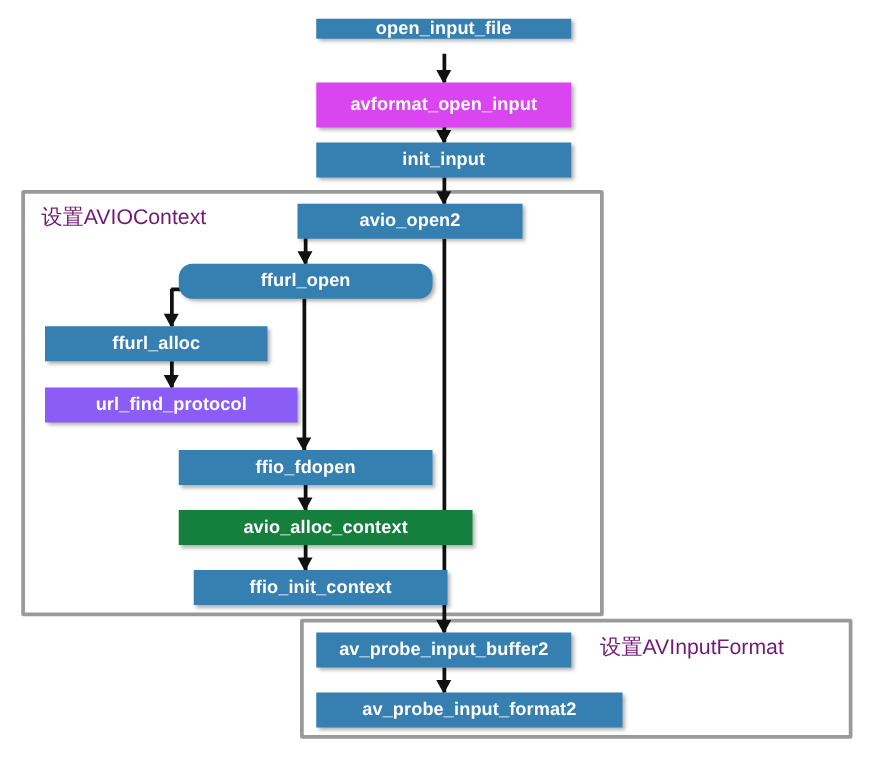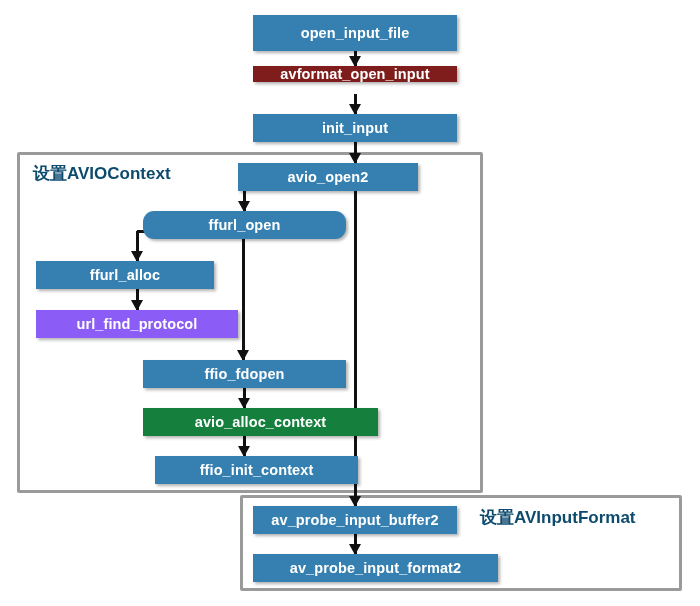--- a/index.html
+++ b/index.html
@@ -18,23 +18,23 @@
   
   .group {
     position: absolute;
     box-sizing: border-box;
     border: 3px solid #9a9a9a;
     background: #ffffff;
     border-radius: 2px;
   }
   .group-label {
     position: absolute;
-    font-weight: bold;
+    font-weight: normal;
     font-size: 17px;
-    color: #0c4a6e;
+    color: #701a75;
     white-space: nowrap;
     letter-spacing: 0px;
   }
   
   .node {
     position: absolute;
     box-sizing: border-box;
     background: #3580b1;
     color: #ffffff;
     font-weight: bold;
@@ -97,22 +97,22 @@
       <div class="vline" style="left: 241.5px; top: 239px; height: 121px; background: rgb(17, 17, 17);"></div>
       <div class="arrowhead" style="left: 236.5px; top: 350px; border-top-color: rgb(17, 17, 17);"></div>
       <div class="vline" style="left: 243px; top: 388px; height: 20px; background: rgb(17, 17, 17);"></div>
       <div class="arrowhead" style="left: 238px; top: 398px; border-top-color: rgb(17, 17, 17);"></div>
       <div class="vline" style="left: 243px; top: 436px; height: 20px; background: rgb(17, 17, 17);"></div>
       <div class="arrowhead" style="left: 238px; top: 446px; border-top-color: rgb(17, 17, 17);"></div>
       <div class="vline" style="left: 353.5px; top: 534px; height: 20px; background: rgb(17, 17, 17);"></div>
       <div class="arrowhead" style="left: 348.5px; top: 544px; border-top-color: rgb(17, 17, 17);"></div>
     </div>
 
-  <div class="node" id="n0" style="left: 253px; top: 15px; width: 204px; height: 36px; background: rgb(53, 128, 177);">open_input_file</div>
-  <div class="node" id="n1" style="left: 253px; top: 66px; width: 204px; height: 16px; background: #7f1d1d;">avformat_open_input</div>
+  <div class="node" id="n0" style="left: 253px; top: 15px; width: 204px; height: 16px; background: rgb(53, 128, 177);">open_input_file</div>
+  <div class="node" id="n1" style="left: 253px; top: 66px; width: 204px; height: 36px; background: #d946ef;">avformat_open_input</div>
   <div class="node" id="n2" style="left: 253px; top: 114px; width: 204px; height: 28px; background: rgb(53, 128, 177);">init_input</div>
   <div class="node" id="n3" style="left: 238px; top: 163px; width: 180px; height: 28px; background: rgb(53, 128, 177);">avio_open2</div>
   <div class="node" id="n4" style="left: 143px; top: 211px; width: 203px; height: 28px; background: rgb(53, 128, 177); border-radius: 11px;">ffurl_open</div>
   <div class="node" id="n5" style="left: 36px; top: 261px; width: 178px; height: 28px; background: rgb(53, 128, 177);">ffurl_alloc</div>
   <div class="node" id="n6" style="left: 36px; top: 310px; width: 202px; height: 28px; background: #8b5cf6;">url_find_protocol</div>
   <div class="node" id="n7" style="left: 143px; top: 360px; width: 203px; height: 28px; background: rgb(53, 128, 177);">ffio_fdopen</div>
   <div class="node" id="n8" style="left: 143px; top: 408px; width: 235px; height: 28px; background: #15803d;">avio_alloc_context</div>
   <div class="node" id="n9" style="left: 143px; top: 456px; width: 203px; height: 28px; background: rgb(53, 128, 177); margin-left: 12px;">ffio_init_context</div>
   <div class="node" id="n10" style="left: 253px; top: 506px; width: 204px; height: 28px; background: rgb(53, 128, 177);">av_probe_input_buffer2</div>
   <div class="node" id="n11" style="left: 253px; top: 554px; width: 245px; height: 28px; background: rgb(53, 128, 177);">av_probe_input_format2</div>

